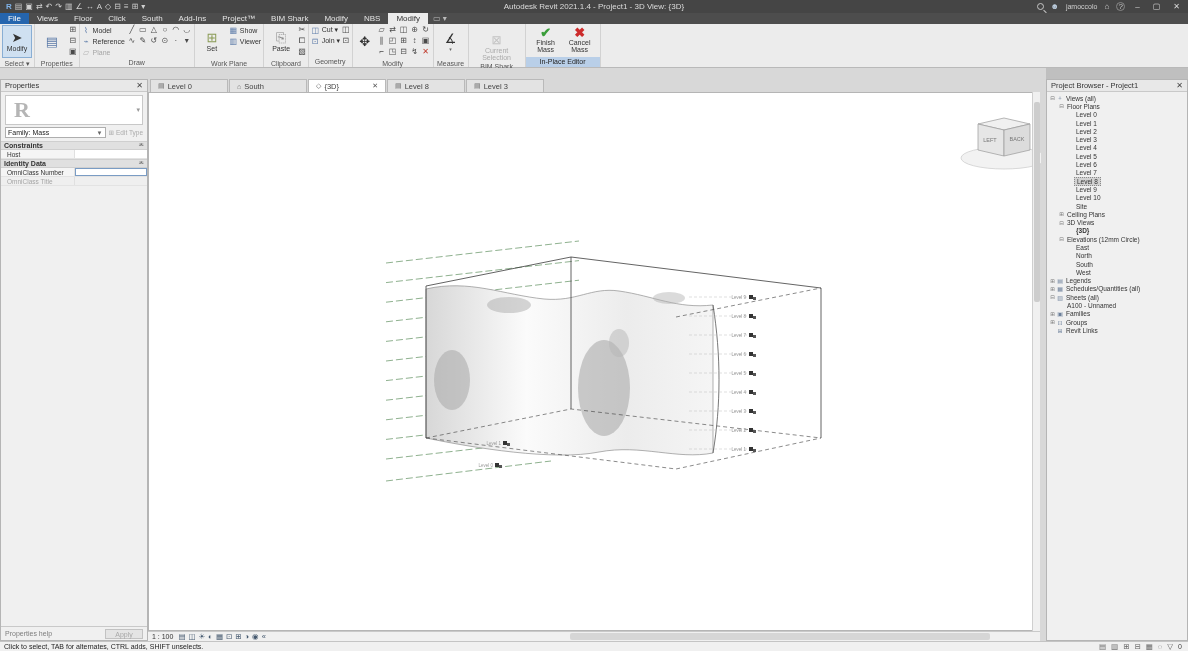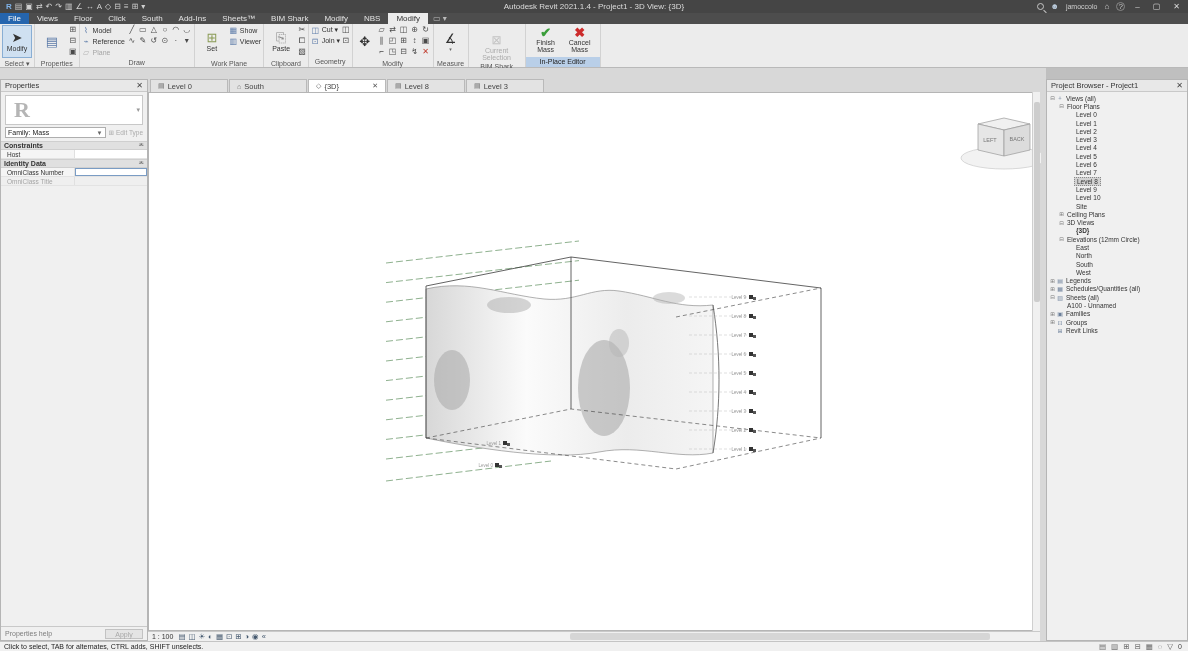--- a/index.html
+++ b/index.html
@@ -145,21 +145,21 @@
     </div>
   </div>
 
   <div id="tabrow">
       <span class="rtab file">File</span>
       <span class="rtab">Views</span>
       <span class="rtab">Floor</span>
       <span class="rtab">Click</span>
       <span class="rtab">South</span>
       <span class="rtab">Add-Ins</span>
-      <span class="rtab">Sheets™</span>
+      <span class="rtab">Project™</span>
       <span class="rtab">BIM Shark</span>
       <span class="rtab">Modify</span>
       <span class="rtab">NBS</span>
       <span class="rtab active">Modify</span>
       <span class="rtab ghost">▭ ▾</span>
     </div>
 
   <div id="ribbon">
 
     <div class="panel">

